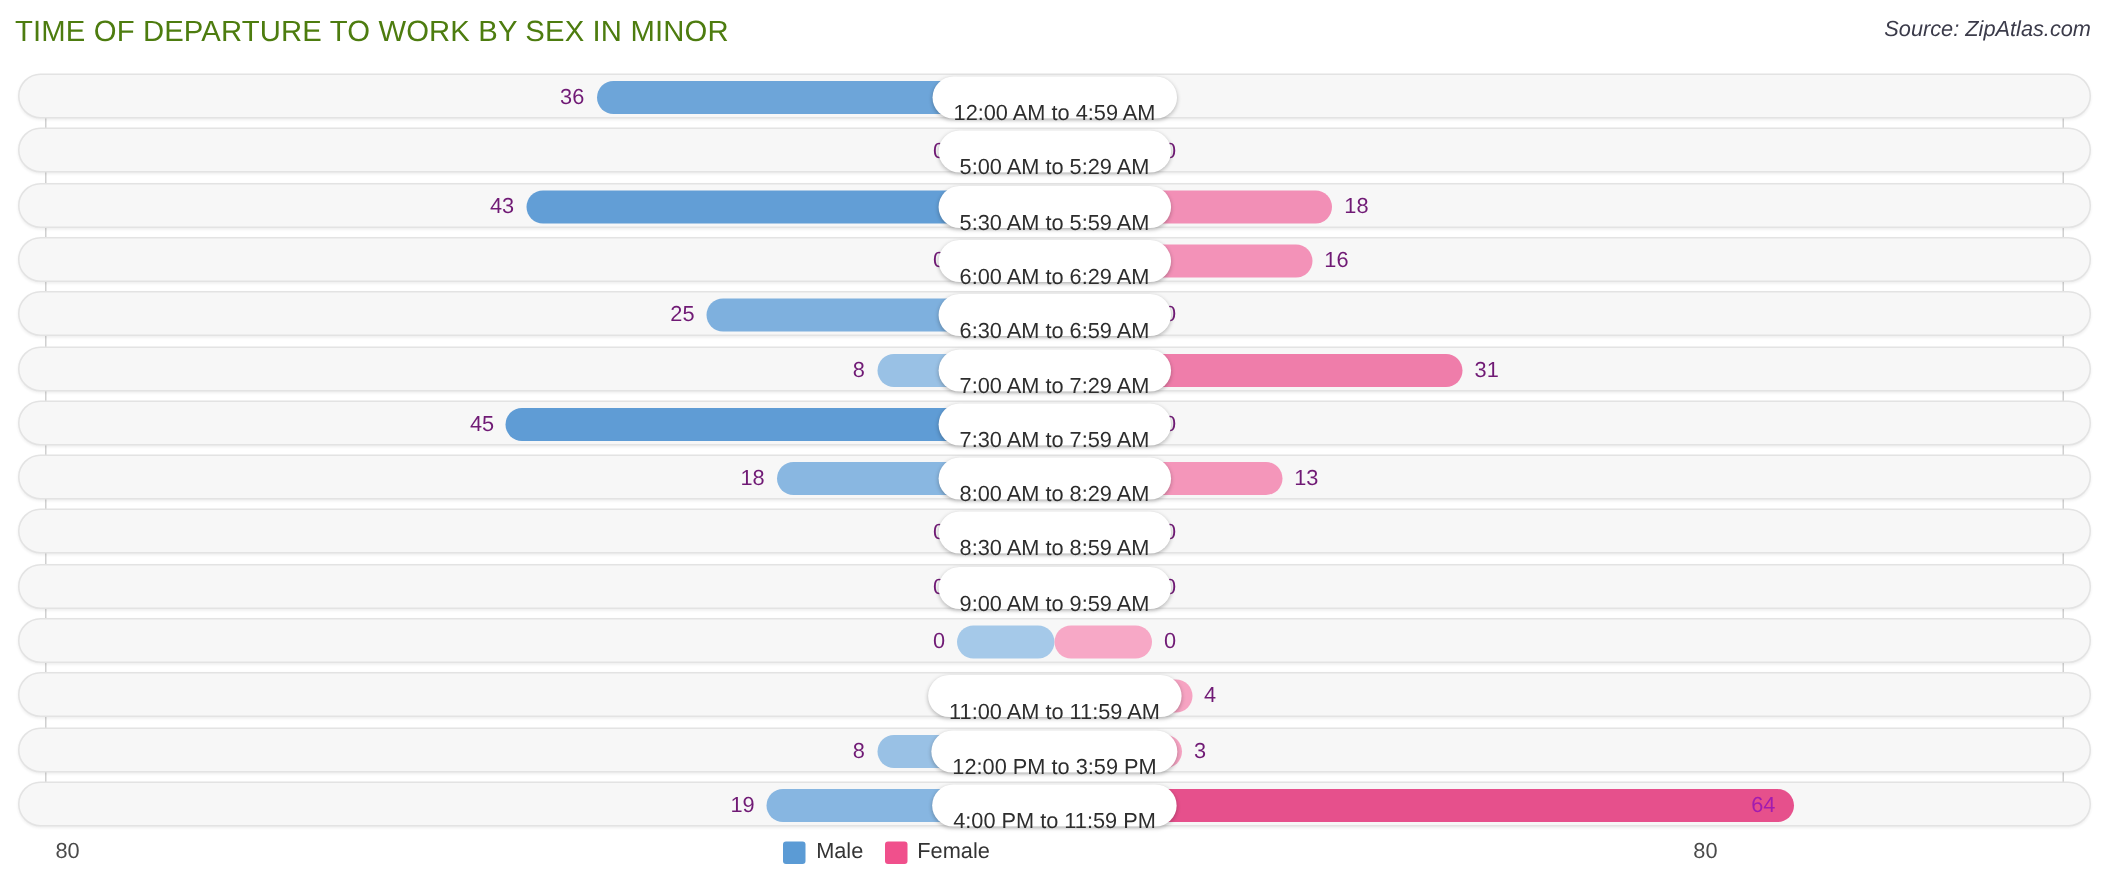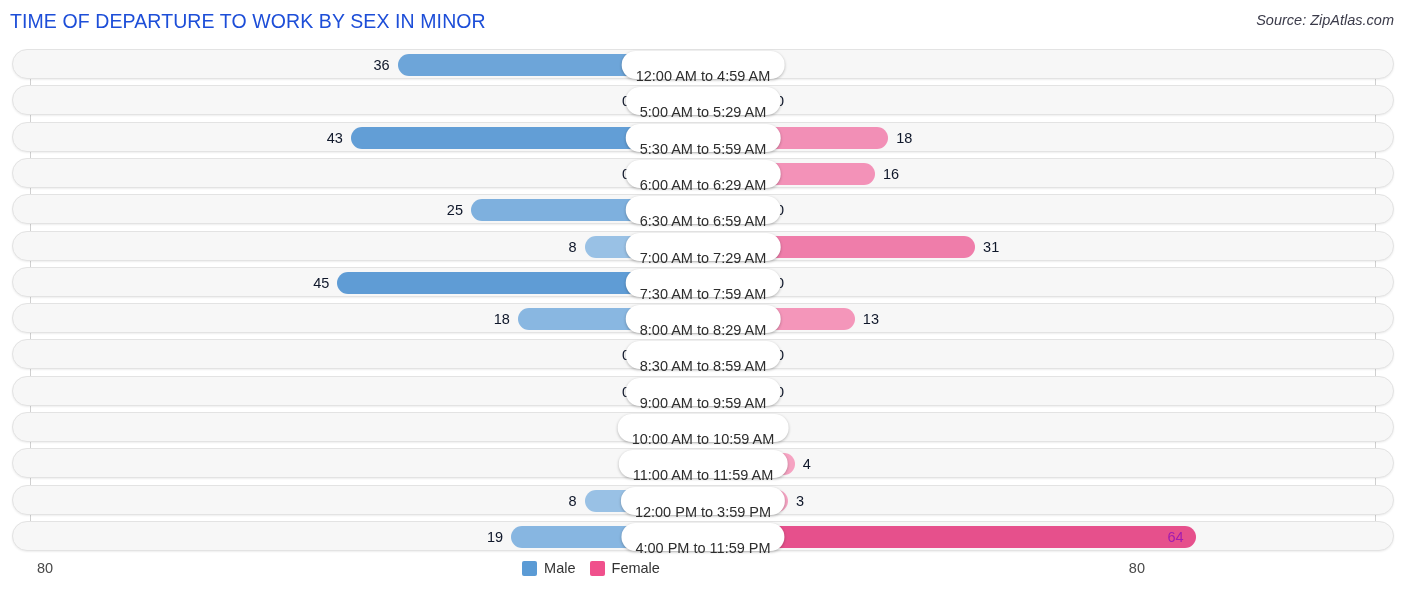--- a/index.html
+++ b/index.html
@@ -9,21 +9,21 @@
     font-family: "Liberation Sans", sans-serif;
     overflow: hidden;
   }
   .page { position: relative; width: 1406px; height: 594px; }
 
   
   .header { position: absolute; top: 0; left: 0; width: 1406px; height: 44px; }
   .chart-title {
     position: absolute; left: 10px; top: 10px;
     font-size: 19.5px; letter-spacing: .1px;
-    color: #1d4ed8; font-weight: 400; white-space: nowrap;
+    color: #4d7c0f; font-weight: 400; white-space: nowrap;
   }
   .source {
     position: absolute; right: 12px; top: 12px;
     font-size: 14.5px; font-style: italic; color: #3b3b4a; white-space: nowrap;
   }
 
   
   .plot {
     position: absolute; left: 0; top: 44px;
     width: 1406px; height: 508px;
@@ -45,21 +45,21 @@
 
   .bar {
     position: absolute; top: 4px; height: 22px;
     border-radius: 11px;
   }
   .bar-male   { right: 50%; }
   .bar-female { left: 50%; }
 
   .val {
     position: absolute; top: 5px;
-    font-size: 14.5px; color: #0f172a; white-space: nowrap; line-height: 20px;
+    font-size: 14.5px; color: #701a75; white-space: nowrap; line-height: 20px;
   }
   .val-male   { text-align: right; }
   .val-female { text-align: left; }
   .val-inside { color: #a21caf; }
 
   .catpill {
     position: absolute; top: 1px; left: 50%;
     transform: translateX(-50%);
     height: 28px; line-height: 27px;
     padding: 12px 14px;
@@ -167,21 +167,20 @@
         <div class="bar bar-female" style="width: 65px; background: rgb(247, 168, 198);"></div>
         <div class="val val-male" style="right: calc(50% + 73px);">0</div>
         <div class="val val-female" style="left: calc(50% + 73px);">0</div>
         <div class="catpill">9:00 AM to 9:59 AM</div>
       </div>
       <div class="row" style="top: 368px;">
         <div class="bar bar-male" style="width: 65px; background: rgb(165, 201, 233);"></div>
         <div class="bar bar-female" style="width: 65px; background: rgb(247, 168, 198);"></div>
         <div class="val val-male" style="right: calc(50% + 73px);">0</div>
         <div class="val val-female" style="left: calc(50% + 73px);">0</div>
-        <div class="catpill">10:00 AM to 10:59 AM</div>
       </div>
       <div class="row" style="top: 404.3px;">
         <div class="bar bar-male" style="width: 65px; background: rgb(165, 201, 233);"></div>
         <div class="bar bar-female" style="width: 91.72px; background: rgb(246, 163, 194);"></div>
         <div class="val val-male" style="right: calc(50% + 73px);">0</div>
         <div class="val val-female" style="left: calc(50% + 99.72px);">4</div>
         <div class="catpill">11:00 AM to 11:59 AM</div>
       </div>
       <div class="row" style="top: 440.6px;">
         <div class="bar bar-male" style="width: 118.44px; background: rgb(153, 193, 229);"></div>

